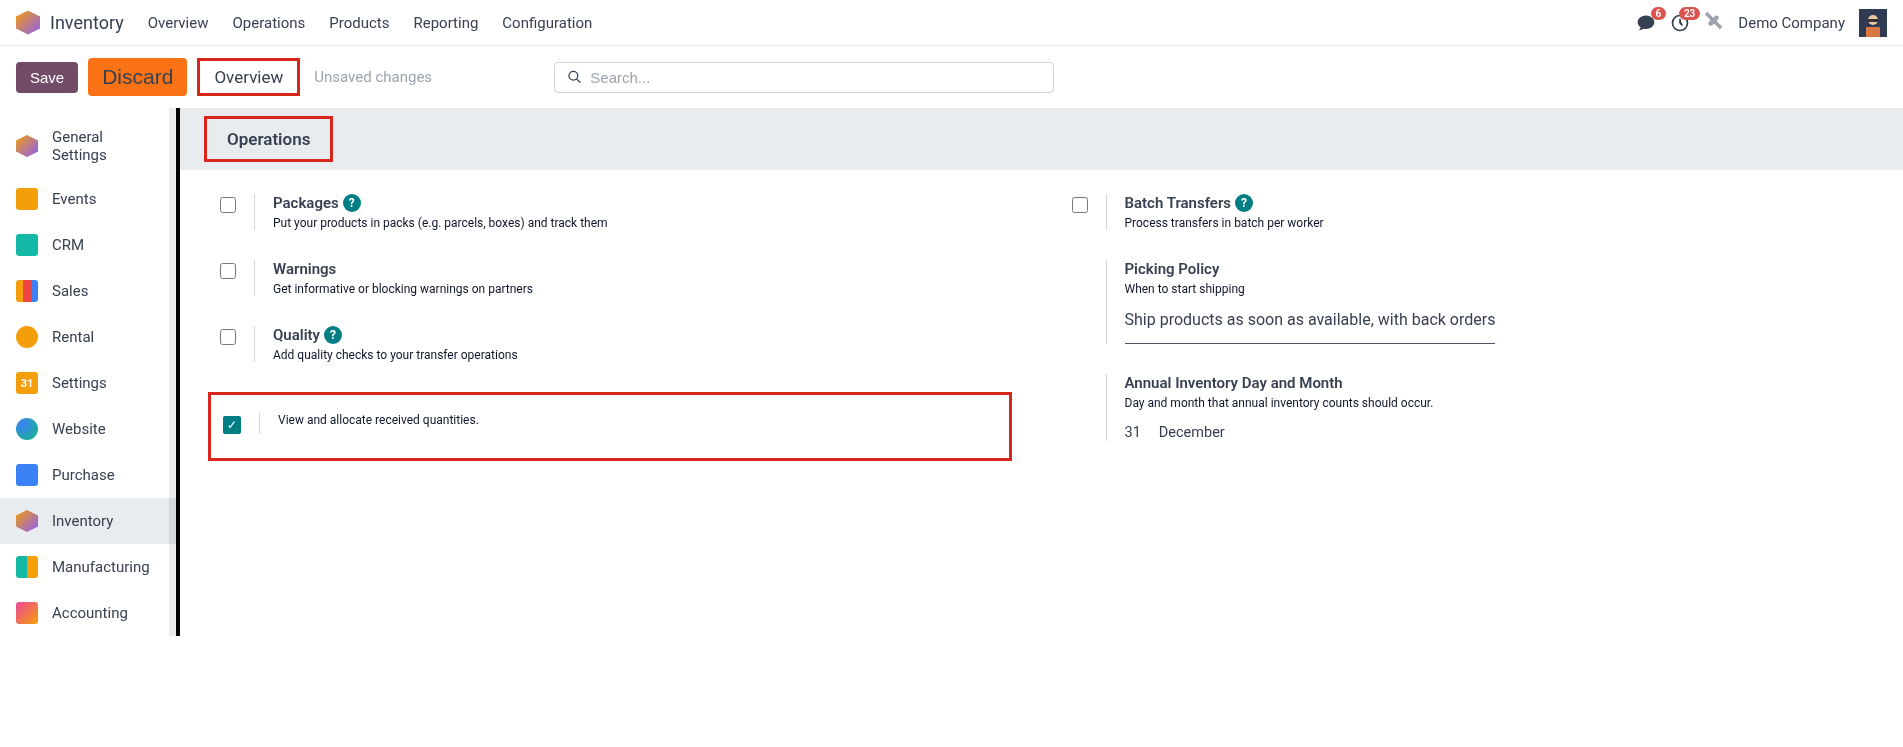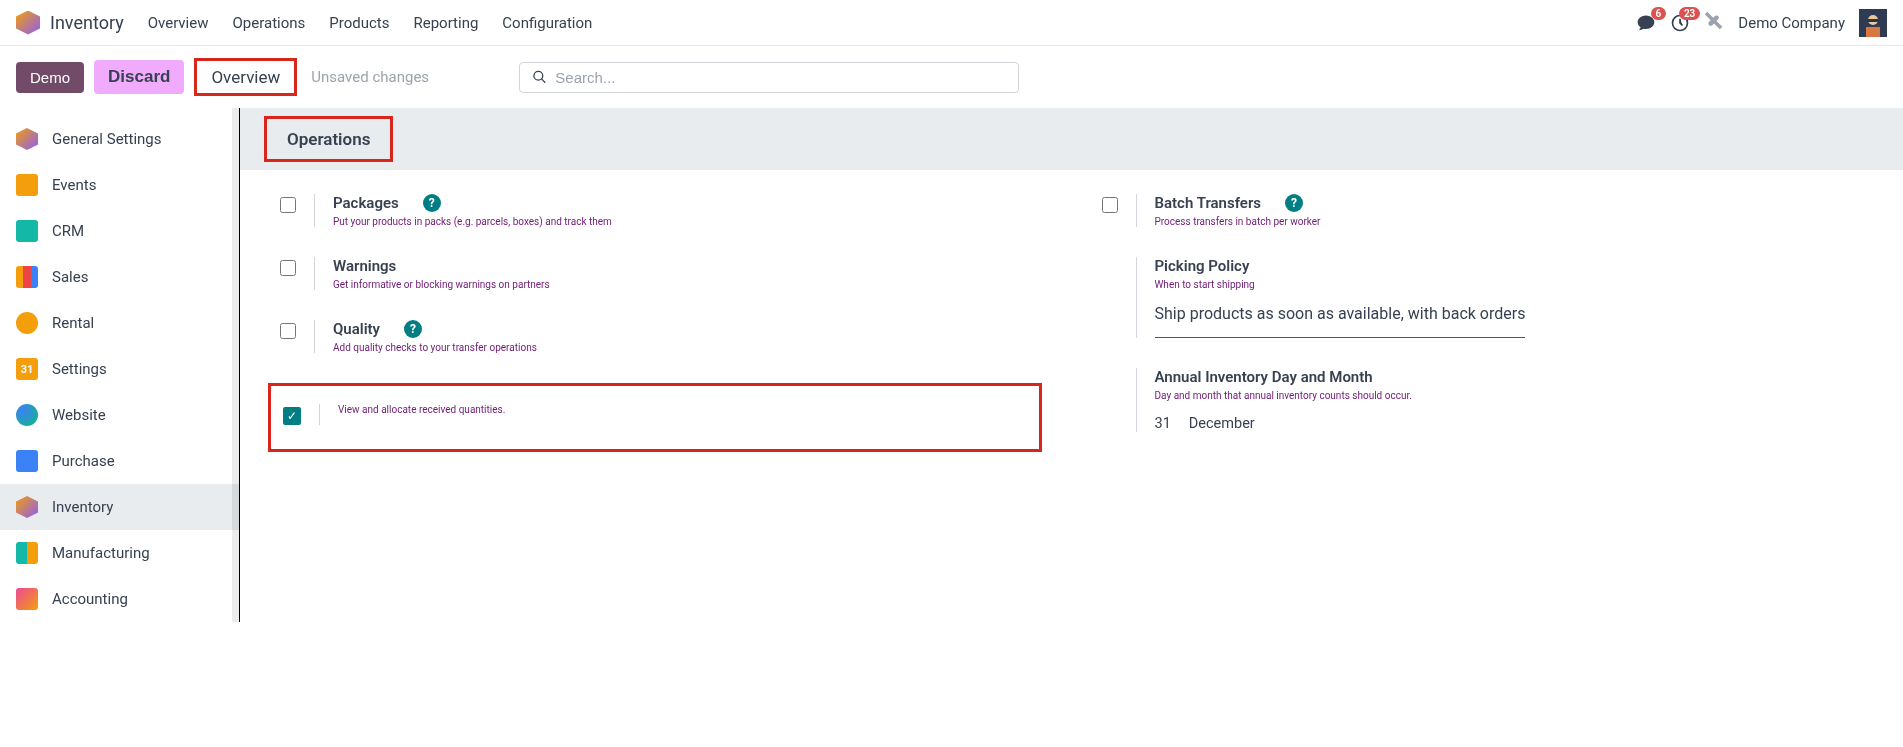--- a/index.html
+++ b/index.html
@@ -15,50 +15,50 @@
 .topbar .right { display: flex; align-items: center; gap: 14px; }
 .badge-wrap { position: relative; display: inline-flex; }
 .badge { position: absolute; top: -6px; right: -10px; background: #d9534f; color: #fff; font-size: 10px; border-radius: 10px; padding: 1px 5px; font-weight: 600; }
 .avatar { width: 28px; height: 28px; border-radius: 3px; background: #3b5998; display: inline-block; }
 .company-name { font-size: 15px; color: #374151; }
 .tools-icon { color: #9ca3af; }
 
 
 .controlbar { display: flex; align-items: center; padding: 12px 16px; gap: 10px; }
 .btn-save { background: #714B67; color: #fff; border: none; padding: 7px 14px; border-radius: 4px; font-size: 15px; cursor: pointer; }
-.btn-discard { background: #f0abfc; color: #374151; border: none; padding: 7px 14px; border-radius: 4px; font-size: 17px; cursor: pointer; font-weight: bold; }
+.btn-discard { background: #f97316; color: #374151; border: none; padding: 7px 14px; border-radius: 4px; font-size: 21px; cursor: pointer; }
 .breadcrumb-current { background: #fff; padding: 6px 14px; font-size: 17px; color: #374151; border: 3px solid #d9261c; }
 .unsaved { color: #9ca3af; font-size: 15px; margin-left: 4px; }
-.search-box { margin-left: 80px; display: flex; align-items: center; border: 1px solid #d1d5db; border-radius: 4px; padding: 6px 12px; width: 500px; }
+.search-box { margin-left: 112px; display: flex; align-items: center; border: 1px solid #d1d5db; border-radius: 4px; padding: 6px 12px; width: 500px; }
 .search-box input { border: none; outline: none; font-size: 15px; width: 100%; margin-left: 8px; color: #374151; }
 .search-box input::placeholder { color: #9ca3af; }
 
 
 .main { display: flex; }
-.sidebar { width: 240px; border-right: 1px solid #000000; padding-top: 8px; position: relative; }
+.sidebar { width: 180px; border-right: 4px solid #000000; padding-top: 8px; position: relative; }
 .sidebar::after { content: ""; position: absolute; right: 0; top: 0; bottom: 0; width: 7px; background: rgba(0,0,0,0.08); }
 .sidebar-item { display: flex; align-items: center; gap: 14px; padding: 12px 16px; cursor: pointer; font-size: 15px; color: #374151; }
 .sidebar-item.active { background: #e9ecef; }
 .sidebar-item .icon { width: 22px; height: 22px; flex-shrink: 0; }
 
 .content { flex: 1; overflow-y: auto; }
 .section-header-bar { background: #e9ecef; padding: 8px 24px; }
 .section-header { display: inline-block; padding: 10px 20px; font-size: 17px; font-weight: 600; color: #374151; border: 3px solid #d9261c; background: #e9ecef; }
 
 .settings-grid { display: flex; padding: 24px 40px; gap: 60px; }
 .settings-col { flex: 1; display: flex; flex-direction: column; gap: 30px; }
 .setting-item { display: flex; gap: 18px; }
 .setting-check { margin-top: 3px; }
 .setting-check input[type="checkbox"] { width: 16px; height: 16px; cursor: pointer; }
 .chk-teal { width: 18px; height: 18px; background: #017e84; display: inline-flex; align-items: center; justify-content: center; color: #fff; font-size: 12px; border-radius: 2px; }
 .setting-divider { width: 1px; background: #d1d5db; align-self: stretch; }
 .setting-body { flex: 1; }
-.setting-title { font-size: 15px; font-weight: 600; color: #374151; margin-bottom: 4px; display: flex; align-items: center; gap: 24px; }
+.setting-title { font-size: 15px; font-weight: 600; color: #374151; margin-bottom: 4px; display: flex; align-items: center; gap: 4px; }
 .help-icon { width: 18px; height: 18px; border-radius: 50%; background: #017e84; color: #fff; display: inline-flex; align-items: center; justify-content: center; font-size: 12px; font-weight: bold; }
-.setting-desc { font-size: 10px; color: #701a75; }
+.setting-desc { font-size: 12px; color: #0f172a; }
 .setting-value-row { margin-top: 14px; border-bottom: 1px solid #4b5563; padding-bottom: 14px; display: inline-block; min-width: 360px; font-size: 16px; color: #374151; }
 .inv-day-month { margin-top: 14px; font-size: 14.5px; color: #374151; display: flex; gap: 18px; }
 
 .highlight-box { border: 3px solid #d9261c; padding: 18px 24px 24px 12px; margin-left: -12px; }
 
 
 .ic { display: inline-block; width: 22px; height: 22px; border-radius: 3px; }
 .ic-hex { background: linear-gradient(135deg,#f59e0b,#8b5cf6); clip-path: polygon(50% 0,100% 25%,100% 75%,50% 100%,0 75%,0 25%); }
 .ic-orange { background: #f59e0b; }
 .ic-teal { background: #14b8a6; }
@@ -111,21 +111,21 @@
           <rect width="28" height="28" fill="#2f3b52"></rect>
           <circle cx="14" cy="11" r="5" fill="#e8c9a0"></circle>
           <rect x="9" y="10" width="10" height="3" fill="#333"></rect>
           <rect x="7" y="18" width="14" height="10" fill="#d97742"></rect>
         </svg>
     </span>
   </div>
 </div>
 
 <div class="controlbar">
-  <button class="btn-save">Demo</button>
+  <button class="btn-save">Save</button>
   <button class="btn-discard">Discard</button>
   <span class="breadcrumb-current">Overview</span>
   <span class="unsaved">Unsaved changes</span>
   <div class="search-box">
     <svg width="16" height="16" viewBox="0 0 24 24">
         <circle cx="10" cy="10" r="7" fill="none" stroke="#374151" stroke-width="2"></circle>
         <line x1="15" y1="15" x2="21" y2="21" stroke="#374151" stroke-width="2"></line>
       </svg>
     <input type="text" placeholder="Search..." style="">
   </div>

